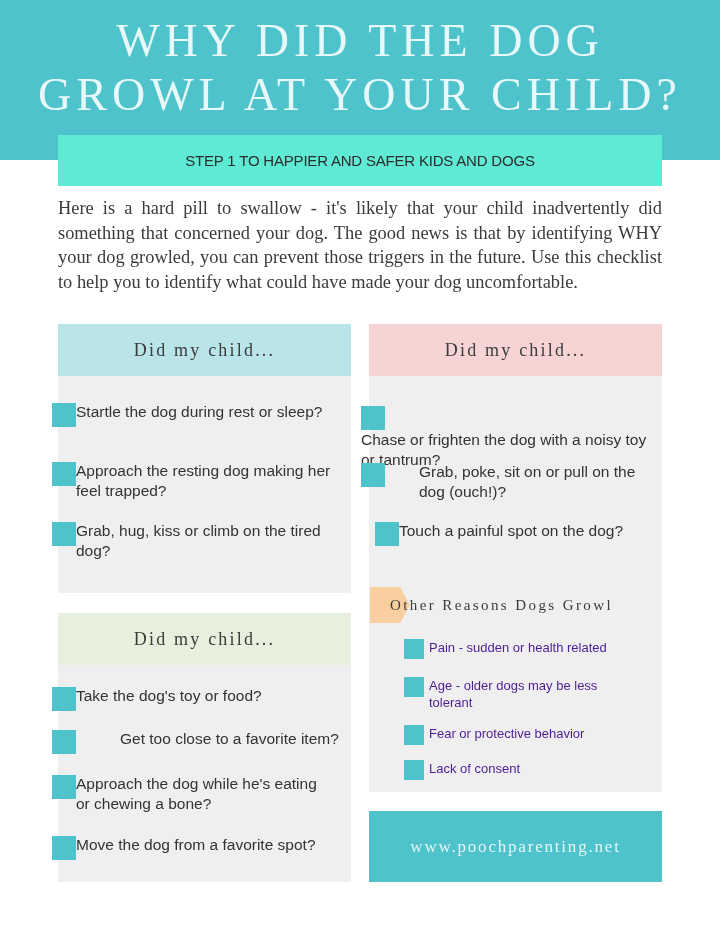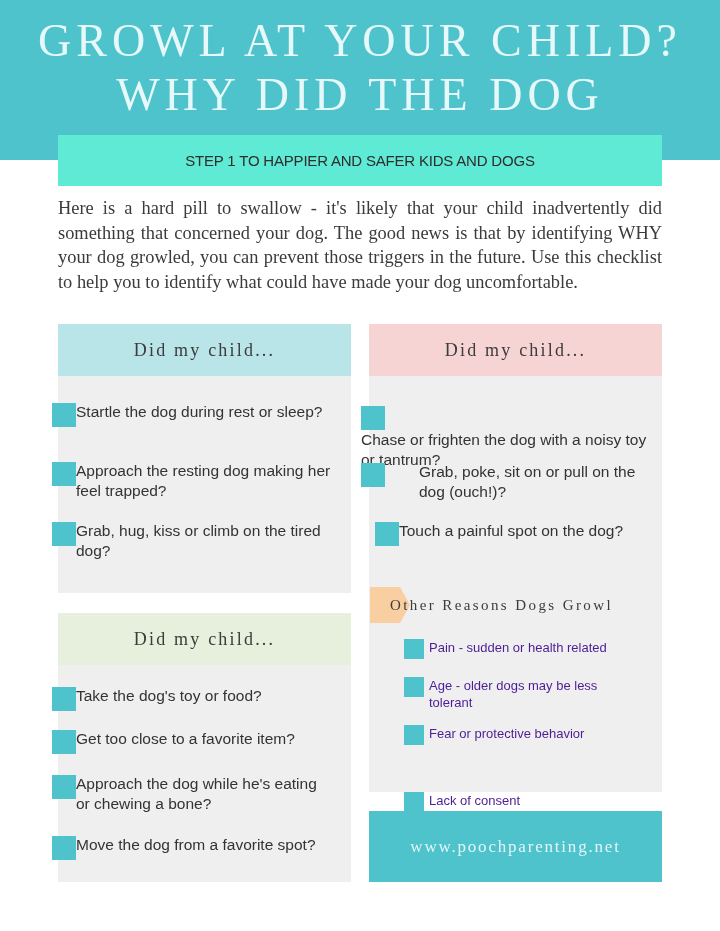--- a/index.html
+++ b/index.html
@@ -42,22 +42,22 @@
 
   .url-box { position: absolute; left: 369px; top: 811px; width: 293px; height: 71px; background: #4fc3cc;
     display: flex; align-items: center; justify-content: center; }
   .url { font-family: "Liberation Serif", serif; color: #e3f6f7; font-size: 17px; letter-spacing: 1.8px; }
 </style>
 </head>
 <body>
 
 <div class="banner"></div>
 <h1 class="title">
+  <span style="display:block">WHY DID THE DOG</span>
   <span style="display:block">GROWL AT YOUR CHILD?</span>
-  <span style="display:block">WHY DID THE DOG</span>
 </h1>
 <div class="subtitle-box">
   <span class="subtitle">STEP 1 TO HAPPIER AND SAFER KIDS AND DOGS</span>
 </div>
 
 <p class="intro">Here is a hard pill to swallow - it's likely that your child inadvertently did something that concerned your dog. The good news is that by identifying WHY your dog growled, you can prevent those triggers in the future. Use this checklist to help you to identify what could have made your dog uncomfortable.</p>
 
 <div class="panel" style="left:58px; top:324px; width:293px; height:269px;">
   <div class="panel-head" style="background:#b9e4e8;">Did my child...</div>
 </div>
@@ -98,33 +98,33 @@
   <span class="small-text">Pain - sudden or health related</span>
 </div>
 <div class="small-item" style="left:404px; top:677px; width:230px;">
   <span class="small-checkbox"></span>
   <span class="small-text">Age - older dogs may be less tolerant</span>
 </div>
 <div class="small-item" style="left:404px; top:725px; width:250px;">
   <span class="small-checkbox"></span>
   <span class="small-text">Fear or protective behavior</span>
 </div>
-<div class="small-item" style="left:404px; top:760px; width:250px;margin-top:32px;">
+<div class="small-item" style="left:404px; top:760px; width:250px;">
   <span class="small-checkbox"></span>
   <span class="small-text">Lack of consent</span>
 </div>
 
 <div class="panel" style="left:58px; top:613px; width:293px; height:269px;">
   <div class="panel-head" style="background:#e7f0dc;">Did my child...</div>
 </div>
 <div class="item" style="left:52px; top:686px; width:295px;">
   <span class="checkbox"></span>
   <span class="item-text">Take the dog's toy or food?</span>
 </div>
-<div class="item" style="left:52px; top:729px; width:295px;">
+<div class="item" style="left:52px; top:729px; width:295px;gap:44px;">
   <span class="checkbox"></span>
   <span class="item-text">Get too close to a favorite item?</span>
 </div>
 <div class="item" style="left:52px; top:774px; width:280px;">
   <span class="checkbox"></span>
   <span class="item-text">Approach the dog while he's eating or chewing a bone?</span>
 </div>
 <div class="item" style="left:52px; top:835px; width:280px;">
   <span class="checkbox"></span>
   <span class="item-text">Move the dog from a favorite spot?</span>

